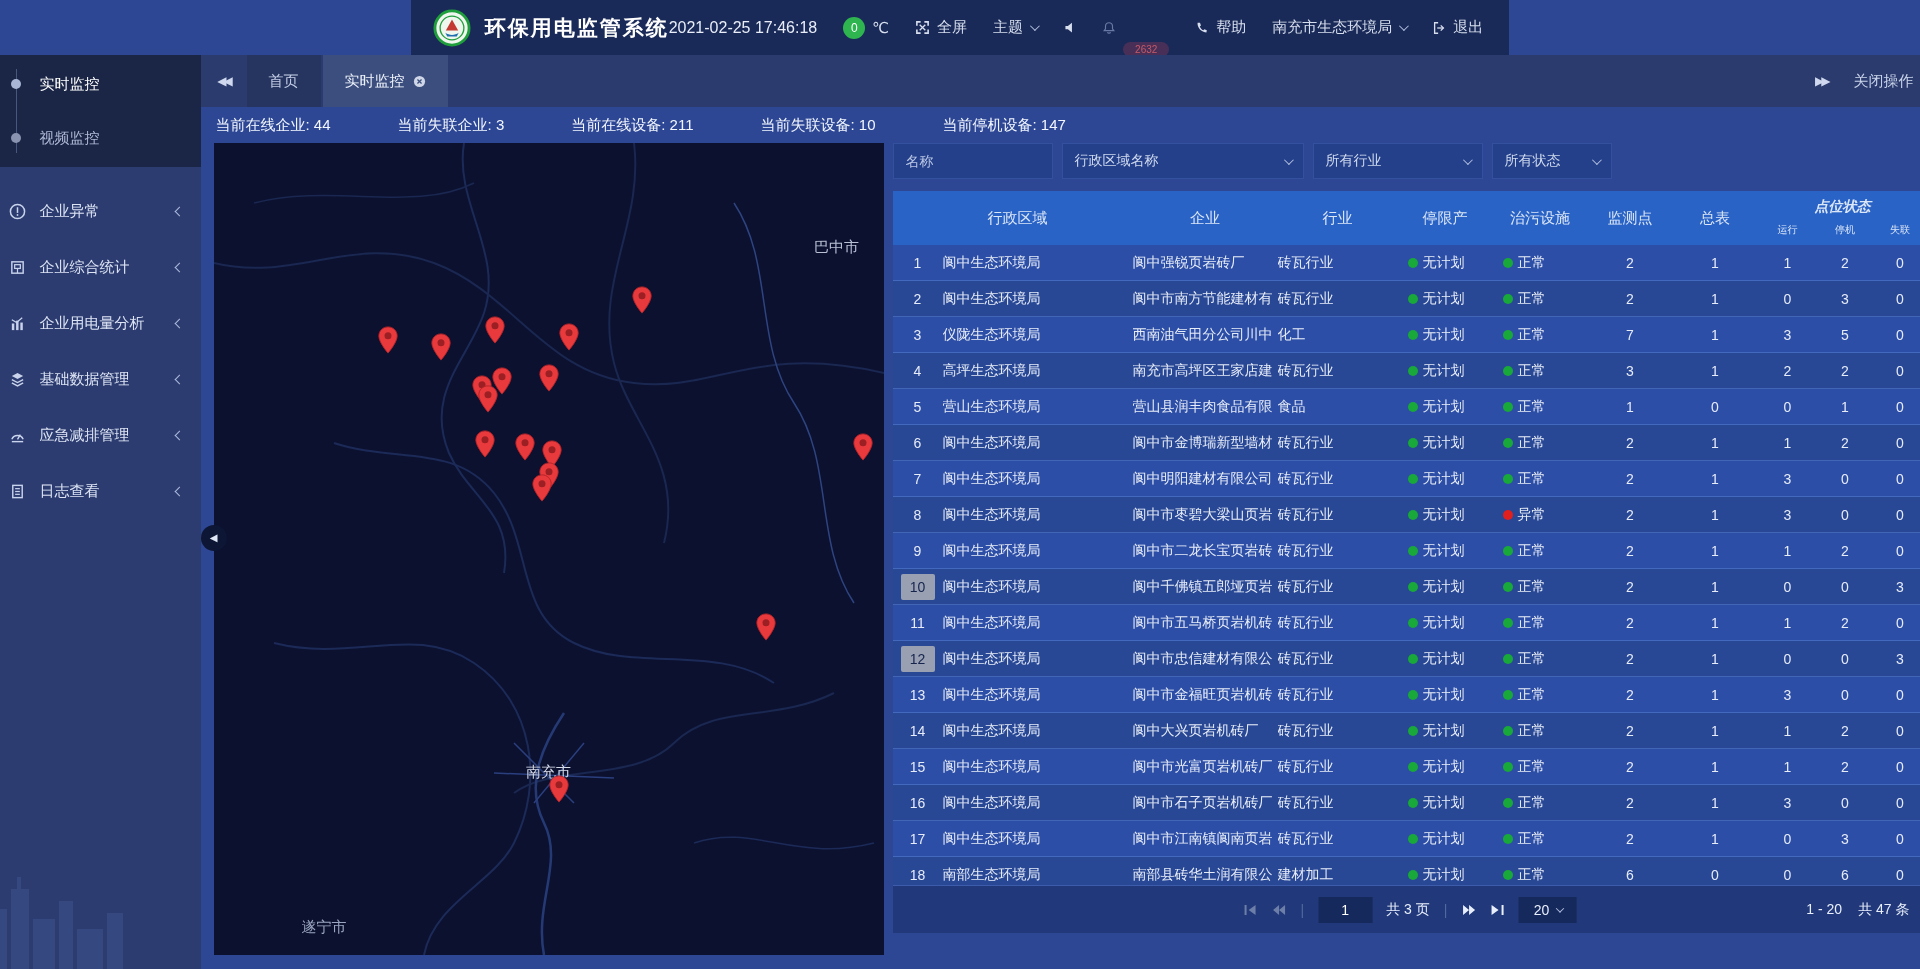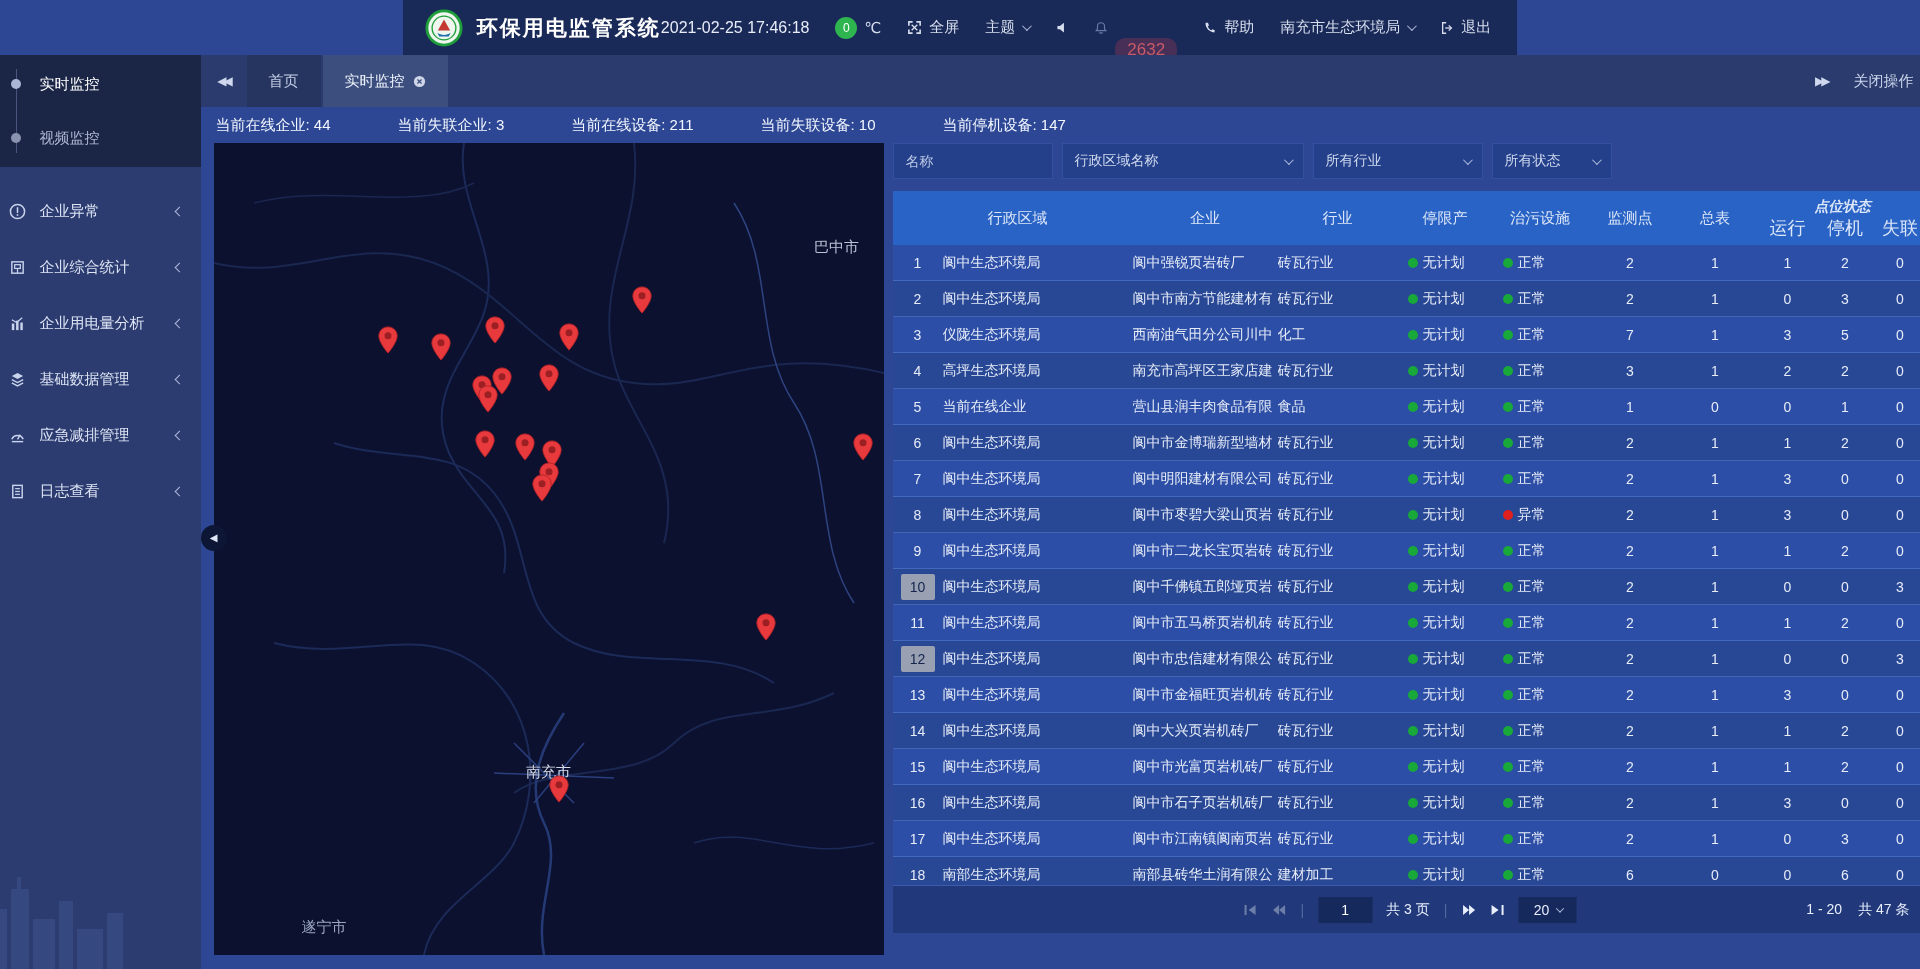--- a/index.html
+++ b/index.html
@@ -16,21 +16,21 @@
   .h-right { display:flex; align-items:center; gap:26px; color:#d7deee; font-size:15px; }
   .h-item { display:flex; align-items:center; gap:7px; cursor:pointer; white-space:nowrap; }
   .datetime { font-size:16px; color:#e8edf8; }
   .temp-badge { width:22px; height:22px; border-radius:50%; background:#2eb550; color:#fff;
     font-size:12px; display:flex; align-items:center; justify-content:center; }
   .chev { display:inline-block; width:7px; height:7px; border-right:1.6px solid #aebbdc;
     border-bottom:1.6px solid #aebbdc; }
   .chev.down { transform:rotate(45deg) translateY(-2px); }
   .chev.left { transform:rotate(135deg); }
   .bell-badge { background:rgba(190,60,85,.28); color:#c75a68; border-radius:10px;
-    padding:2px 12px; font-size:17px;margin-top:44px; }
+    padding:2px 12px; font-size:10px;margin-top:44px; }
   .dim-ic { color:#6a7aa5; }
 
   
   .body { flex:1; display:flex; min-height:0; }
 
   
   .sidebar { width:220px; background:#2c3c70; position:relative; flex:0 0 auto; overflow:hidden; }
   .menu-item { height:56px; display:flex; align-items:center; padding:0 18px 0 28px;
     color:#dde4f4; font-size:15px; cursor:pointer; position:relative; }
   .menu-group.expanded > .menu-item { background:#232f5c; }
@@ -88,21 +88,21 @@
   .f1{ width:160px; } .f2{ width:242px; } .f3{ width:170px; } .f4{ width:120px; }
 
   .table-card { flex:1; display:flex; flex-direction:column; min-height:0; position:relative; }
   .thead { height:54px; background:#2a63c6; color:#dbe6f8; font-size:15px; display:flex;
     flex:0 0 auto; align-items:center; }
   .th { text-align:center; }
   .th-group { align-self:stretch; display:flex; flex-direction:column; justify-content:space-between;
     padding:7px 0 8px; }
   .th-group .g-label { text-align:center; font-style:italic; font-weight:bold; font-size:14px; }
   .th-group .g-subs { display:flex; }
-  .th-group .g-subs .th { font-size:18px; }
+  .th-group .g-subs .th { font-size:10px; }
   .tbody { flex:1; overflow:hidden; min-height:0; }
   .trow { height:36px; display:flex; align-items:center; color:#e6ecf8; font-size:14px;
     border-bottom:1px solid rgba(95,140,220,.45); cursor:pointer; }
   .trow:nth-child(odd) { background:#2d4ea6; }
   .trow:nth-child(even){ background:#284795; }
   .c0{ width:50px; text-align:center; flex:0 0 auto;}
   .c1{ width:150px; flex:0 0 auto; white-space:nowrap; overflow:hidden;}
   .c2{ width:145px; flex:0 0 auto; white-space:nowrap; overflow:hidden;margin-left:40px;}
   .c3{ width:120px; flex:0 0 auto; white-space:nowrap; overflow:hidden;}
   .c4{ width:95px;  flex:0 0 auto; padding-left:10px;}
@@ -523,21 +523,21 @@
                   <div class="c4"><span class="status-dot" style="background:#19a83a"></span>无计划</div>
                   <div class="c5"><span class="status-dot" style="background:#19a83a"></span>正常</div>
                   <div class="c6">3</div>
                   <div class="c7">1</div>
                   <div class="c8">2</div>
                   <div class="c9">2</div>
                   <div class="c10">0</div>
                 </div>
                 <div class="trow">
                   <div class="c0">5</div>
-                  <div class="c1">当前在线企业</div>
+                  <div class="c1">营山生态环境局</div>
                   <div class="c2">营山县润丰肉食品有限</div>
                   <div class="c3">食品</div>
                   <div class="c4"><span class="status-dot" style="background:#19a83a"></span>无计划</div>
                   <div class="c5"><span class="status-dot" style="background:#19a83a"></span>正常</div>
                   <div class="c6">1</div>
                   <div class="c7">0</div>
                   <div class="c8">0</div>
                   <div class="c9">1</div>
                   <div class="c10">0</div>
                 </div>

